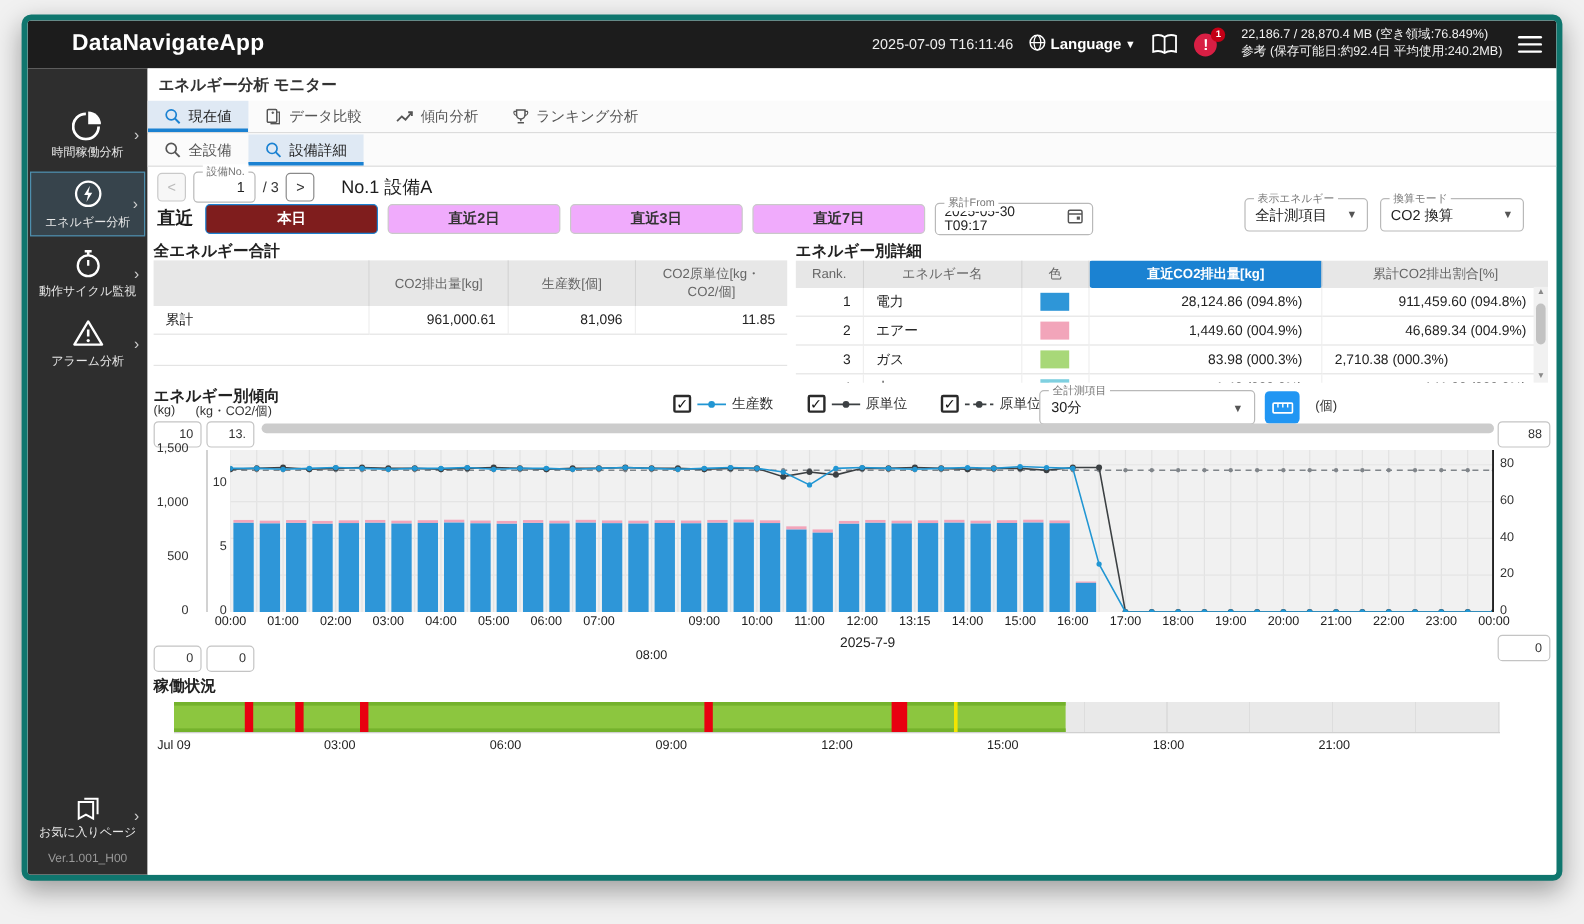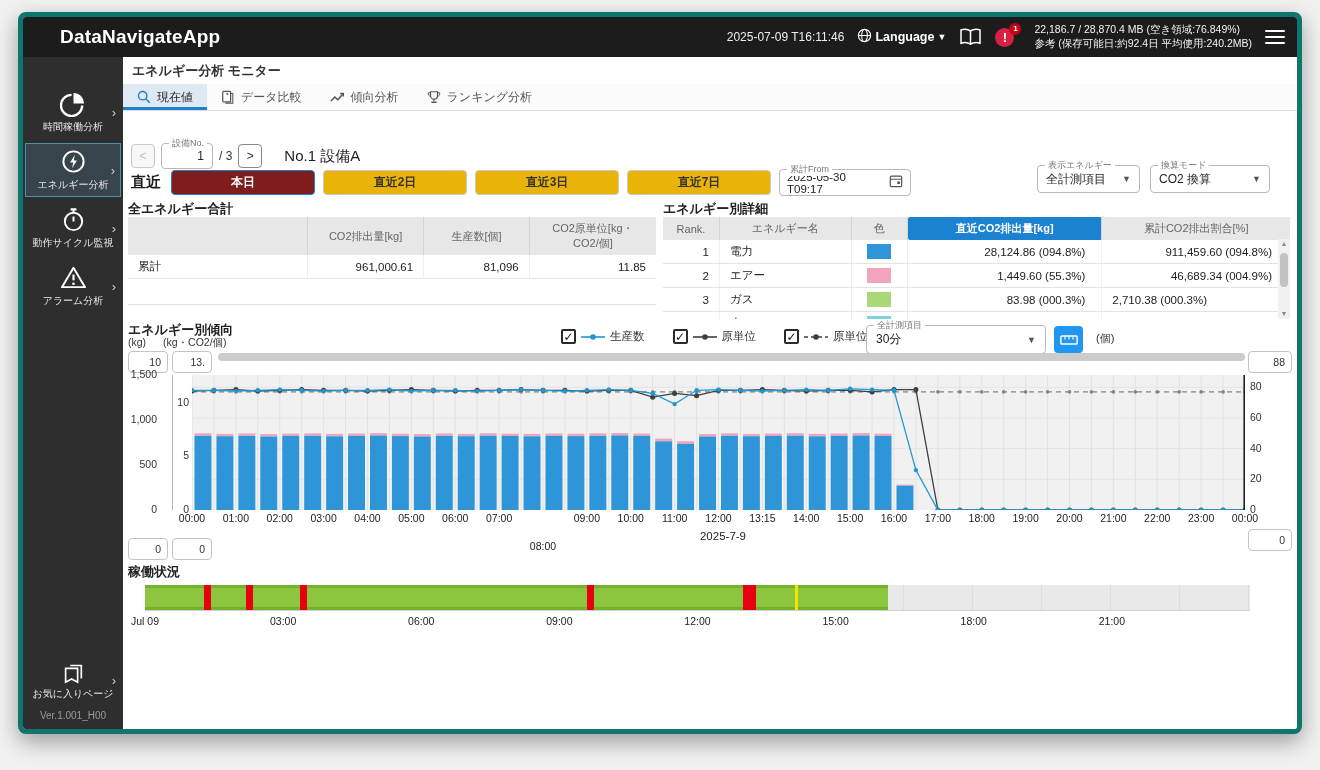--- a/index.html
+++ b/index.html
@@ -50,21 +50,21 @@
   .equip { position:absolute; left:8px; top:86px; display:flex; align-items:center; gap:6px; }
   .nav-btn { width:24px; height:24px; border:1px solid #c9c9c9; border-radius:4px; background:#f7f7f7;
     color:#bbb; font-size:12px; display:flex; align-items:center; justify-content:center; cursor:pointer; }
   .nav-btn.on { color:#333; border-color:#8a8a8a; background:#fff; }
   .equip-no { width:52px; height:26px; display:flex; align-items:center; justify-content:flex-end; padding:0 8px; }
   .equip-total { font-size:12px; color:#333; }
   .equip-name { font-size:15px; font-weight:normal; color:#1d1d1d; margin-left:16px; }
   
   .period { position:absolute; left:8px; top:112px; display:flex; align-items:center; gap:8px; }
   .period-label { font-size:15px; font-weight:bold; color:#1d1d1d; margin-right:2px; }
-  .pbtn { width:144px; height:25px; border:1px solid #c9c9c9; border-radius:4px; background:#eab308;
+  .pbtn { width:144px; height:25px; border:1px solid #c9c9c9; border-radius:4px; background:#f0abfc;
     font-size:12px; font-weight:bold; color:#333; display:flex; align-items:center; justify-content:center; cursor:pointer; }
   .pbtn.active { background:#7f1d1d; border-color:#1b82d2; color:#fff; }
   .from-field { width:132px; height:27px; display:flex; align-items:center; padding:0 7px; gap:6px; }
   .from-field .field-value { flex:1; font-size:11.5px; }
   .field-energy { position:absolute; left:914px; top:108px; width:103px; height:28px; display:flex; align-items:center; padding:0 8px; }
   .field-mode { position:absolute; left:1027px; top:108px; width:120px; height:28px; display:flex; align-items:center; padding:0 8px; }
   .field-energy .field-value,.field-mode .field-value { flex:1; }
   
   .section-title { position:absolute; font-size:13px; font-weight:bold; color:#222; }
   .summary-box { position:absolute; left:5px; top:160px; width:528px; }
@@ -233,20 +233,36 @@
           <svg width="14" height="14" viewBox="0 0 16 16">
               <path d="M4 2 L12 2 L12 6.5 A4 4 0 0 1 4 6.5 Z" fill="none" stroke="#555" stroke-width="1.4"></path>
               <path d="M4 3.2 L1.7 3.2 A2.6 2.6 0 0 0 4.4 7 M12 3.2 L14.3 3.2 A2.6 2.6 0 0 1 11.6 7" fill="none" stroke="#555" stroke-width="1.1"></path>
               <line x1="8" y1="10.5" x2="8" y2="12.5" stroke="#555" stroke-width="1.4"></line>
               <line x1="5" y1="14" x2="11" y2="14" stroke="#555" stroke-width="1.5"></line>
             </svg>
           <span>ランキング分析</span>
         </div>
       </div>
 
+      <div class="tabrow tabrow2">
+        <div class="tab">
+          <svg width="14" height="14" viewBox="0 0 16 16">
+              <circle cx="6.5" cy="6.5" r="4.8" fill="none" stroke="#555" stroke-width="1.6"></circle>
+              <line x1="10" y1="10" x2="14.5" y2="14.5" stroke="#555" stroke-width="1.8"></line>
+            </svg>
+          <span>全設備</span>
+        </div>
+        <div class="tab selected">
+          <svg width="14" height="14" viewBox="0 0 16 16">
+              <circle cx="6.5" cy="6.5" r="4.8" fill="none" stroke="#1b82d2" stroke-width="1.6"></circle>
+              <line x1="10" y1="10" x2="14.5" y2="14.5" stroke="#1b82d2" stroke-width="1.8"></line>
+            </svg>
+          <span>設備詳細</span>
+        </div>
+      </div>
 
       <div class="equip">
         <div class="nav-btn">&lt;</div>
         <div class="field equip-no">
           <span class="field-label">設備No.</span>
           <span class="field-value">1</span>
         </div>
         <span class="equip-total">/ 3</span>
         <div class="nav-btn on">&gt;</div>
         <span class="equip-name">No.1 設備A</span>
@@ -328,21 +344,21 @@
                   </td>
                   <td style="text-align: right; padding-right: 16px;">28,124.86 (094.8%)</td>
                   <td style="text-align: right; padding-right: 18px;">911,459.60 (094.8%)</td>
                 </tr>
                 <tr>
                   <td style="text-align: right;">2</td>
                   <td style="text-align: left;">エアー</td>
                   <td>
                     <div class="swatch" style="background: rgb(242, 165, 186);"></div>
                   </td>
-                  <td style="text-align: right; padding-right: 16px;">1,449.60 (55.3%)</td>
+                  <td style="text-align: right; padding-right: 16px;">1,449.60 (004.9%)</td>
                   <td style="text-align: right; padding-right: 18px;">46,689.34 (004.9%)</td>
                 </tr>
                 <tr>
                   <td style="text-align: right;">3</td>
                   <td style="text-align: left;">ガス</td>
                   <td>
                     <div class="swatch" style="background: rgb(168, 216, 120);"></div>
                   </td>
                   <td style="text-align: right; padding-right: 16px;">83.98 (000.3%)</td>
                   <td style="text-align: left; padding-right: 18px;">2,710.38 (000.3%)</td>

